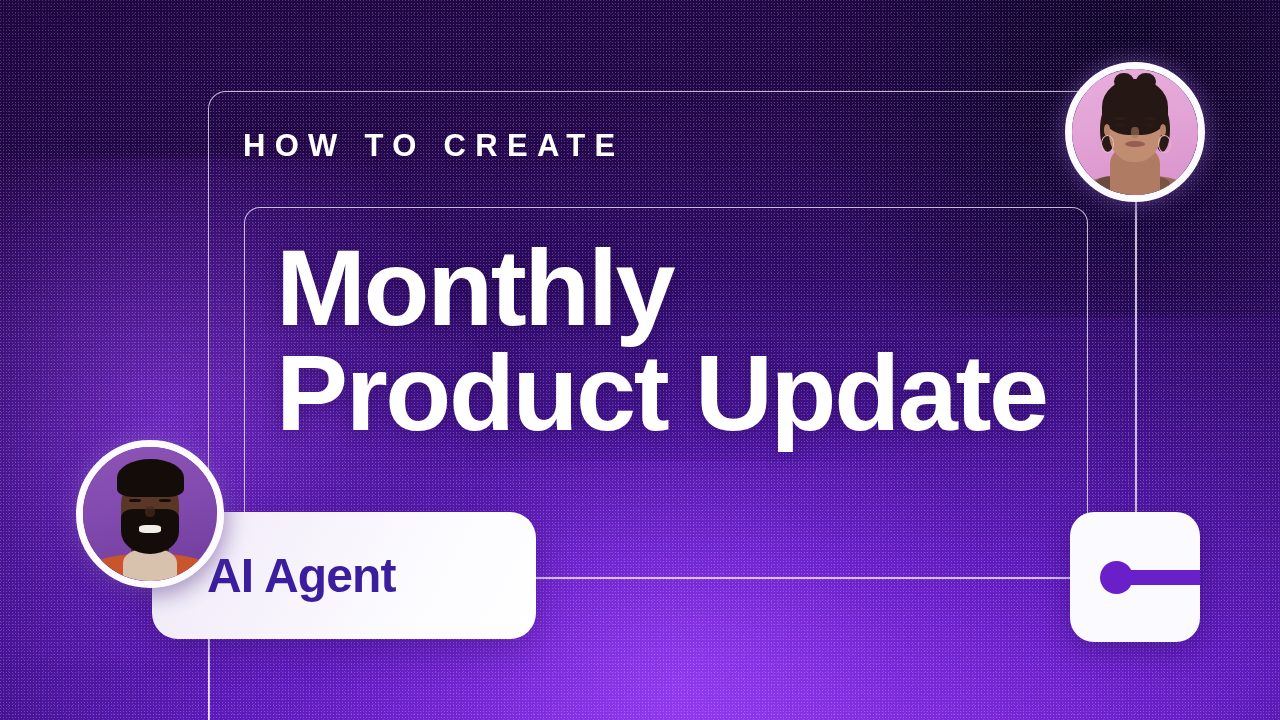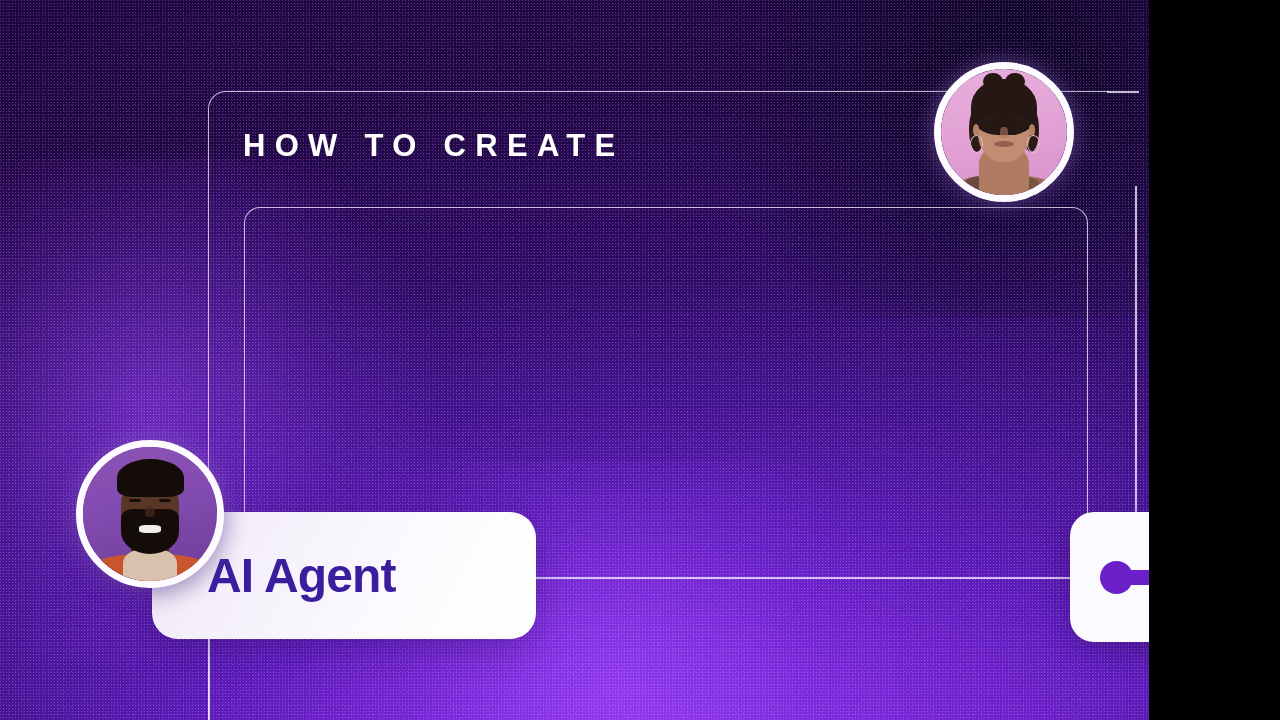--- a/index.html
+++ b/index.html
@@ -1,21 +1,21 @@
 <!DOCTYPE html>
 <html><head>
 <meta charset="utf-8">
 <style>
   html,body{margin:0;padding:0;}
   body{
     width:1280px;height:720px;overflow:hidden;
     font-family:"Liberation Sans","DejaVu Sans",sans-serif;
     background:#000;
   }
-  #stage{position:relative;width:1149px;height:720px;overflow:hidden;}
+  #stage{position:relative;width:1280px;height:720px;overflow:hidden;}
 
   
   .bg-base{
     position:absolute;inset:0;
     background:
       radial-gradient(120% 95% at 60% 108%,  #8A32E6 0%, #7A27D8 16%, #5F1BBE 34%, #43128F 55%, #2E0B66 74%, #220746 100%),
       radial-gradient(75% 60% at 4% 44%,     rgba(138,52,230,.78) 0%, rgba(110,34,198,.42) 42%, rgba(60,16,120,0) 76%),
       radial-gradient(70% 70% at 100% 0%,    rgba(18,6,48,.95) 0%, rgba(26,8,62,.6) 42%, rgba(40,12,90,0) 74%),
       radial-gradient(60% 55% at 88% 30%,    rgba(30,12,86,.8) 0%, rgba(40,14,100,.25) 55%, rgba(50,16,110,0) 80%),
       linear-gradient(180deg,#2B0C5C 0%, #4A159B 42%, #6B20C6 74%, #7E2BDC 100%);
@@ -196,20 +196,22 @@
   <div class="frame frame-outer"></div>
   <div class="frame frame-inner"></div>
 
   <div class="line vline" style="left:1135px;top:186px;height:392px;"></div>
   <div class="line hline" style="left:534px;top:577px;width:538px;"></div>
   <div class="line vline" style="left:208px;top:639px;height:81px;"></div>
   <div class="line hline" style="left:1107px;top:91px;width:32px;"></div>
 
   <div class="eyebrow">HOW TO CREATE</div>
 
+  <div class="headline">Monthly
+Product Update</div>
 
   <div class="pill">
     <span class="pill-label">AI Agent</span>
   </div>
 
   <div class="avatar avatar-tr">
     <div class="av-inner">
       <div class="pa-bg"></div>
       <div class="pa-shoulder"></div>
       <div class="pa-tattoo"></div>

